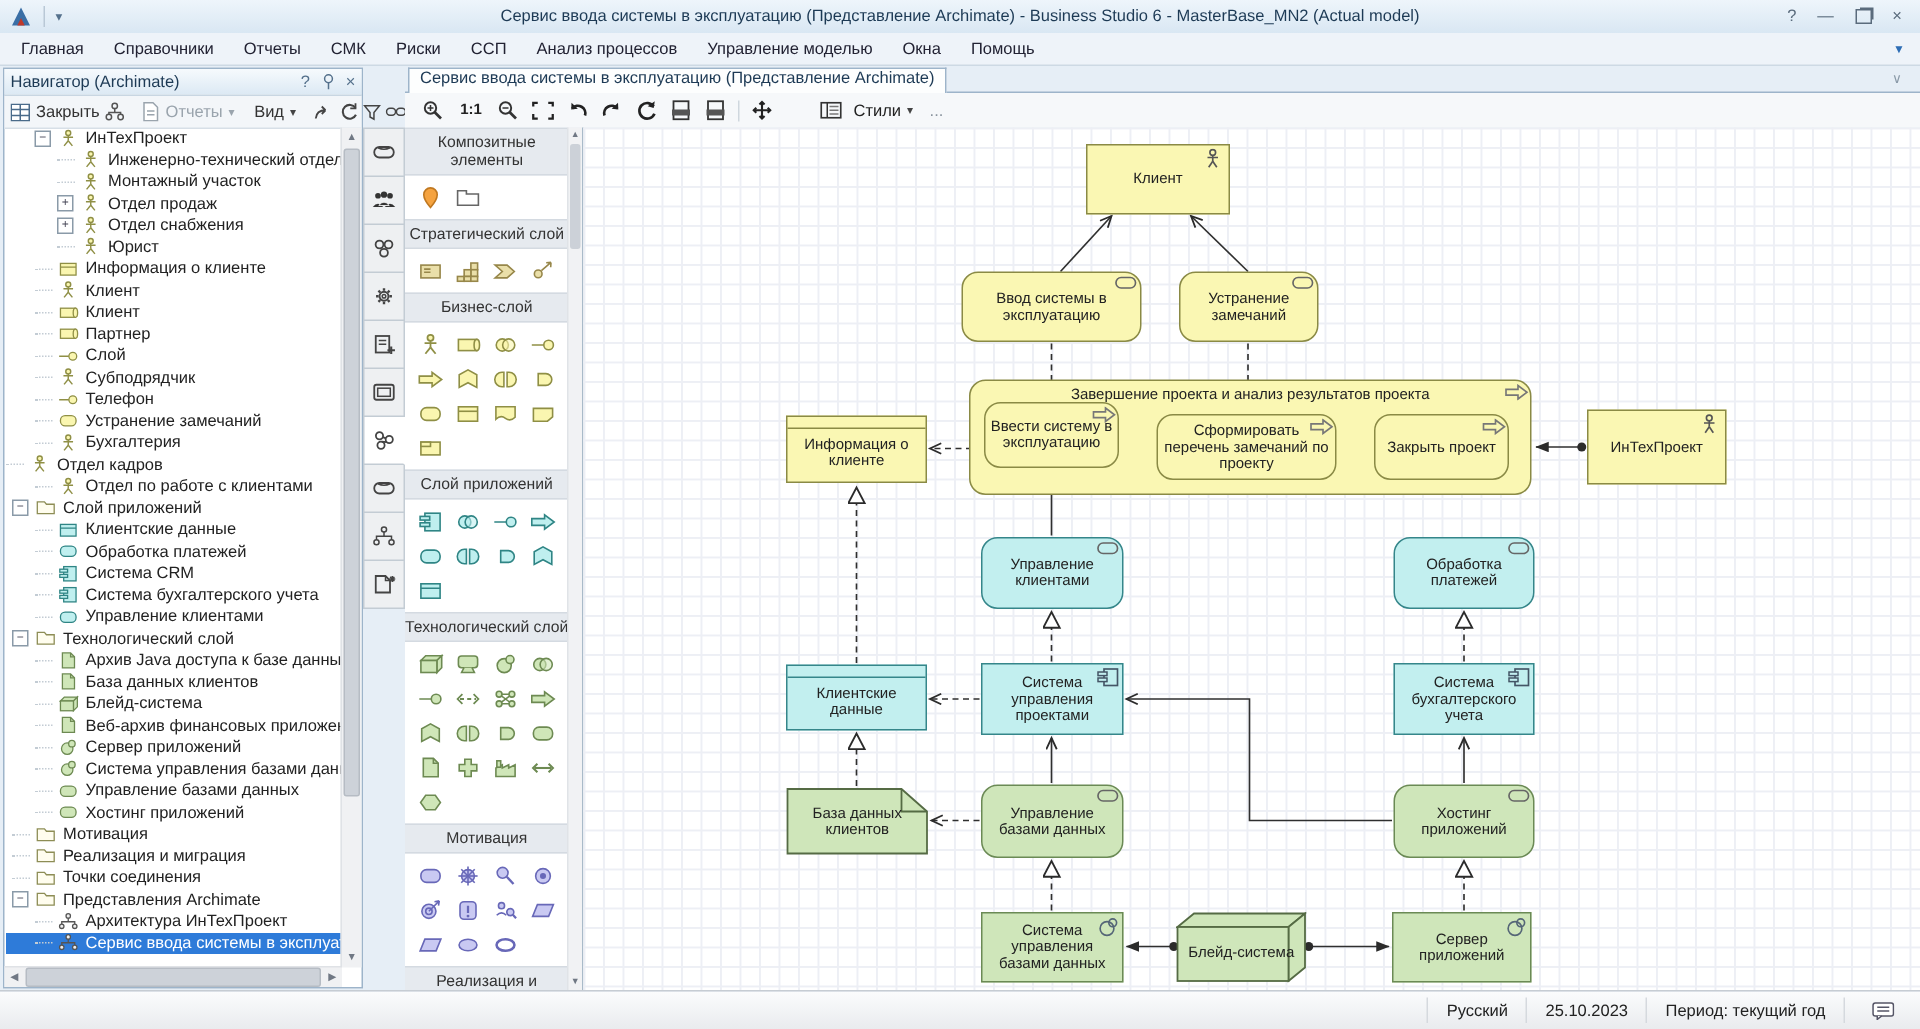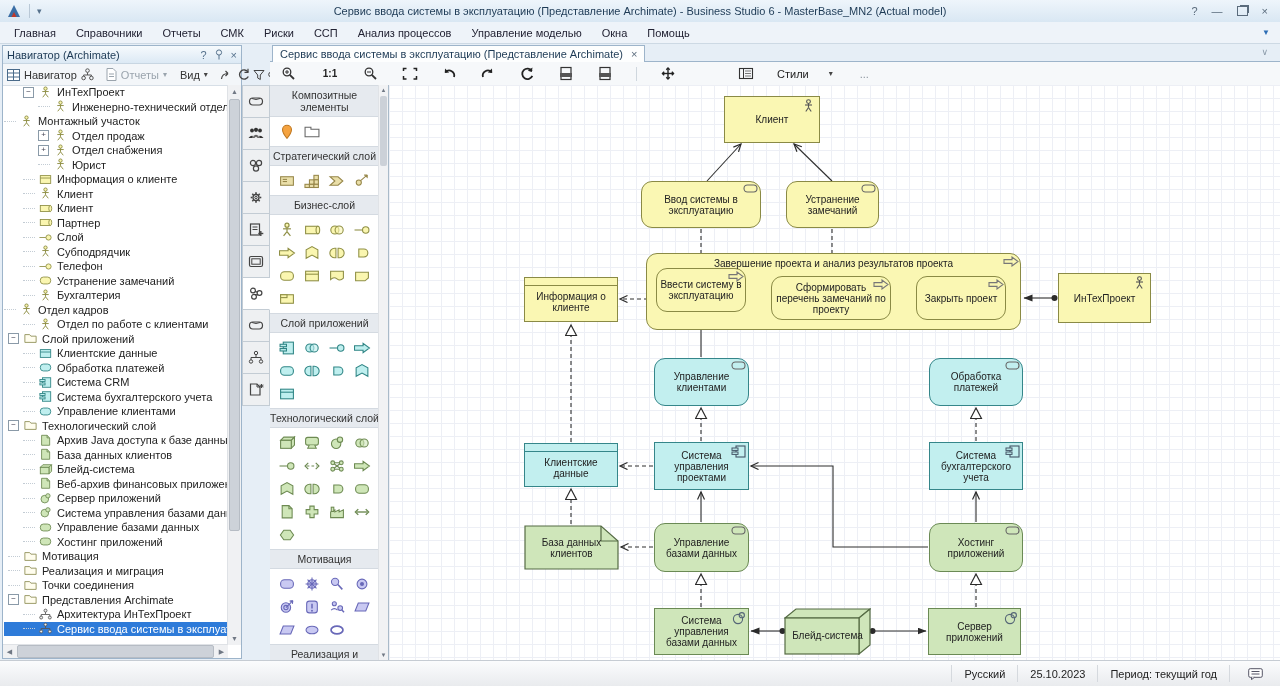--- a/index.html
+++ b/index.html
@@ -47,26 +47,26 @@
   .thumb-h{height:11px;background:#cdd2d9;border:1px solid #b6bcc4;border-radius:2px;flex:1;margin:0 1px;}
   
   .strip{position:absolute;left:242px;top:85px;width:27px;}
   .strip-btn{width:26px;height:31px;border:1px solid #c3ccd4;border-top:none;background:#eef0f2;
     display:flex;align-items:center;justify-content:center;cursor:default;}
   .strip-btn:first-child{border-top:1px solid #c3ccd4;}
   .strip-btn.active{background:#fff;border-right-color:#fff;}
   
   .tabrow{position:absolute;left:270px;top:45px;right:0;height:16px;border-bottom:1px solid #9db4ca;}
   .doc-tab{position:absolute;left:2px;top:0;height:16px;background:#fdfefe;border:1px solid #9db4ca;border-bottom:none;
-    display:flex;align-items:center;padding:0 7px;color:#1d3a55;gap:8px;}
+    display:flex;align-items:center;padding:0 7px;color:#1d3a55;gap:8px;flex-direction:column;}
   .doc-tab .x{color:#5a6b7c;cursor:default;}
   .ribbon-chev{position:absolute;right:12px;top:2px;color:#8a9aa8;font-size:9px;}
   
   .ctoolbar{position:absolute;left:270px;top:62px;right:0;height:23px;background:#f6f8fa;
-    border-bottom:1px solid #c7d3de;display:flex;align-items:center;padding-left:8px;gap:17px;}
+    border-bottom:1px solid #c7d3de;display:flex;align-items:center;padding-left:8px;gap:1px;}
   .cbtn{width:22px;height:19px;display:flex;align-items:center;justify-content:center;cursor:default;border-radius:2px;}
   .ctext{font-weight:bold;font-size:10px;color:#222;padding:0 2px;}
   .styles-lbl{padding:0 3px;color:#222;}
   .more{color:#8a949e;padding-left:10px;}
   
   .palette{position:absolute;left:270px;top:85px;width:118px;bottom:26px;background:#fff;border-right:1px solid #a9bac9;}
   .pal-inner{position:absolute;left:0;top:0;right:9px;bottom:0;overflow:hidden;}
   .pal-head{background:#e6eaef;border-top:1px solid #d4dae1;border-bottom:1px solid #d4dae1;color:#333;
     text-align:center;padding:3px 0;font-size:10.5px;}
   .pal-items{display:flex;flex-wrap:wrap;padding:3px 4px;}
@@ -155,21 +155,21 @@
     </div>
     <div class="nav-tools">
       <span class="tico">
         <svg width="13" height="12" viewBox="0 0 13 12">
             <rect x="0.5" y="0.5" width="12" height="11" fill="#fff" stroke="#4a6b8a"></rect>
             <line x1="0.5" y1="4" x2="12.5" y2="4" stroke="#4a6b8a"></line>
             <line x1="0.5" y1="8" x2="12.5" y2="8" stroke="#4a6b8a"></line>
             <line x1="6.5" y1="0.5" x2="6.5" y2="11.5" stroke="#4a6b8a"></line>
           </svg>
         </span>
-      <span class="lbl">Навигатор</span>
+      <span class="lbl">Закрыть</span>
       <span class="tico">
         <svg width="13" height="13" viewBox="0 0 13 13">
             <circle cx="6.5" cy="2.6" r="1.8" fill="none" stroke="#555"></circle>
             <circle cx="2.6" cy="10" r="1.8" fill="none" stroke="#555"></circle>
             <circle cx="10.4" cy="10" r="1.8" fill="none" stroke="#555"></circle>
             <path d="M6.5,4.5 V7 M6.5,7 H2.6 V8.2 M6.5,7 H10.4 V8.2" fill="none" stroke="#555"></path>
           </svg>
         </span>
       <span class="tsep"></span>
       <span class="tico">
@@ -232,21 +232,21 @@
                 <circle cx="9" cy="3" r="1.9" fill="#FAF6B0"></circle>
                 <line x1="9" y1="4.9" x2="9" y2="9"></line>
                 <line x1="5.3" y1="6.4" x2="12.7" y2="6.4"></line>
                 <line x1="9" y1="9" x2="5.8" y2="13"></line>
                 <line x1="9" y1="9" x2="12.2" y2="13"></line>
               </g>
             </svg>
           </span>
           <span>Инженерно-технический отдел</span>
         </div>
-        <div class="trow" style=" text-align: right;">
+        <div class="trow" style="padding-left: 34px; text-align: right;">
           <span class="noexp"></span>
           <span class="ti">
             <svg width="17" height="13" viewBox="0 0 18 15">
               <g fill="none" stroke="#8f8f45" stroke-width="1.1">
                 <circle cx="9" cy="3" r="1.9" fill="#FAF6B0"></circle>
                 <line x1="9" y1="4.9" x2="9" y2="9"></line>
                 <line x1="5.3" y1="6.4" x2="12.7" y2="6.4"></line>
                 <line x1="9" y1="9" x2="5.8" y2="13"></line>
                 <line x1="9" y1="9" x2="12.2" y2="13"></line>
               </g>

